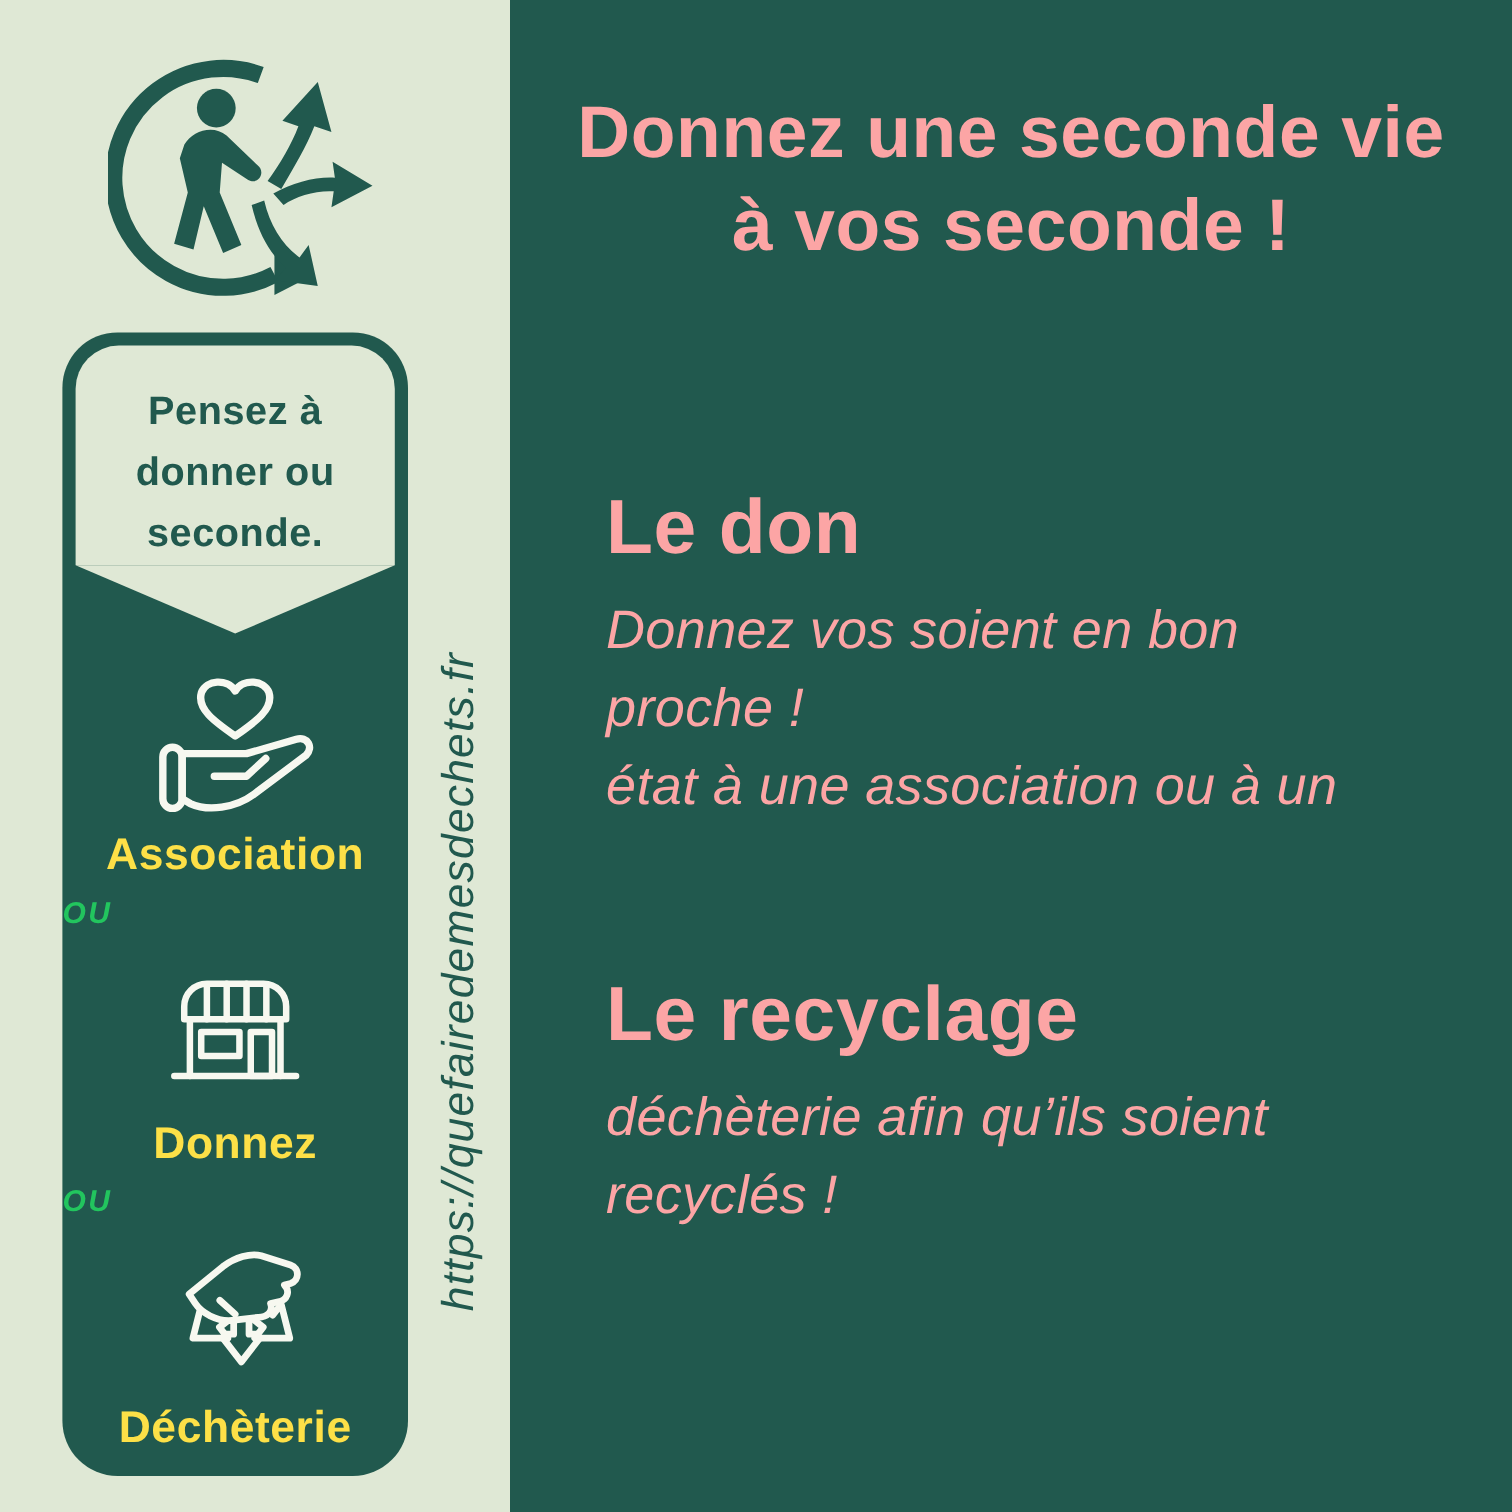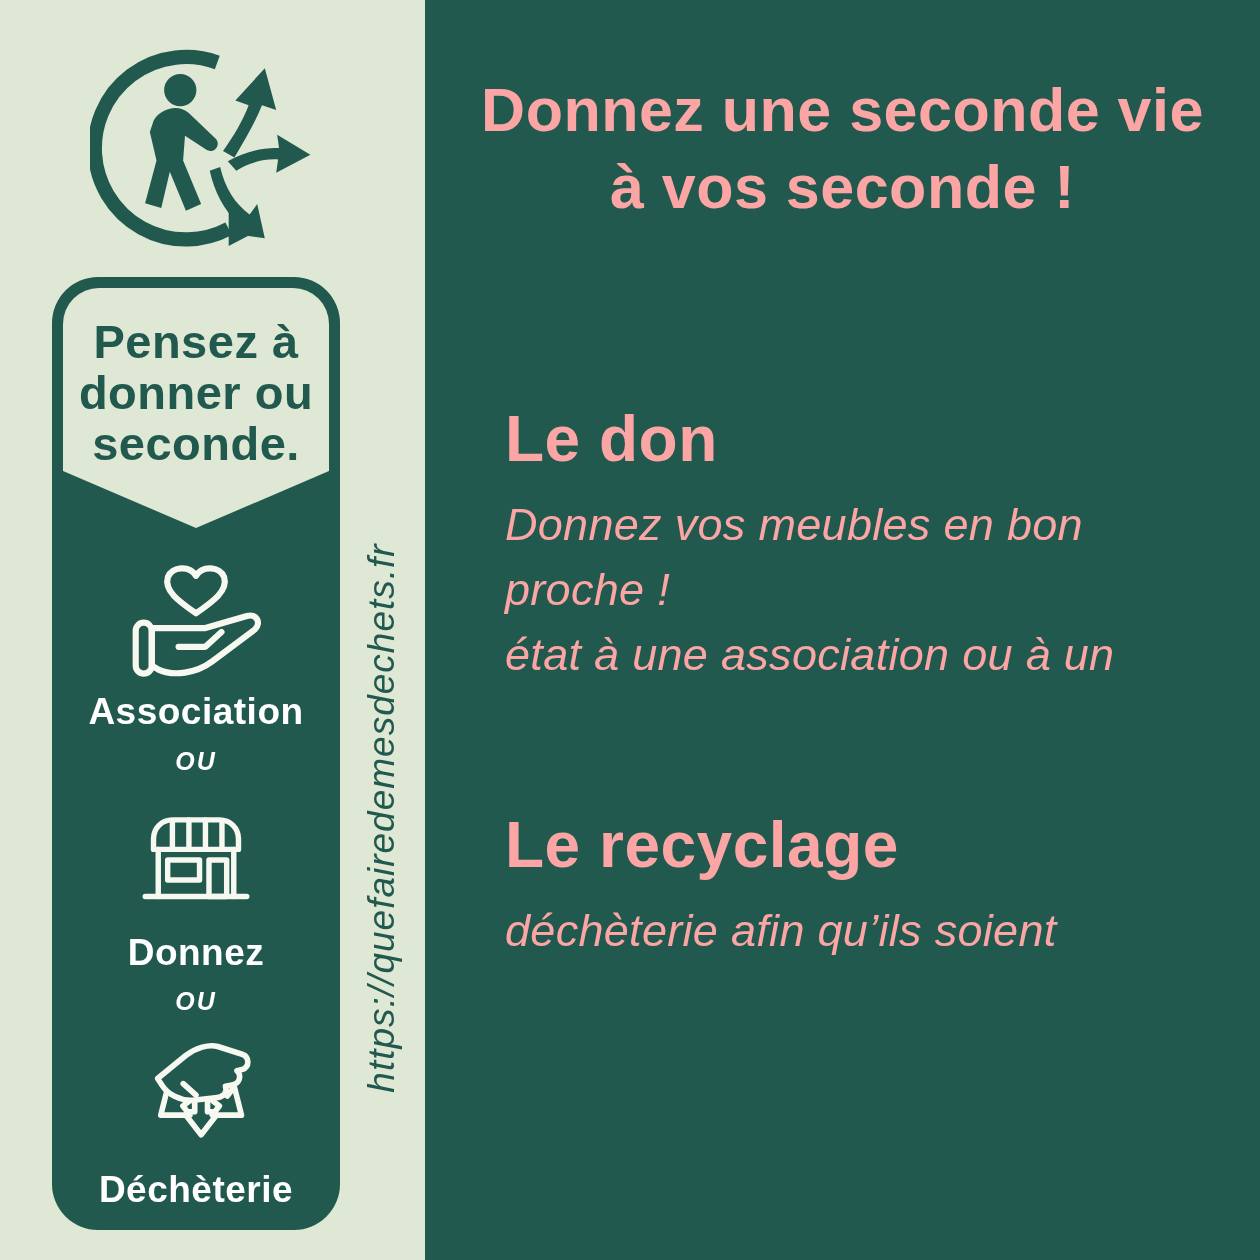--- a/index.html
+++ b/index.html
@@ -26,30 +26,30 @@
     display:flex;flex-direction:column;justify-content:flex-end;
     align-items:center;padding-bottom:2px;box-sizing:border-box;
   }
   .banner-tri{
     width:0;height:0;
     border-left:133px solid transparent;
     border-right:133px solid transparent;
     border-top:57px solid #dfe8d5;
   }
   .banner-line{
-    color:#21594e;font-weight:bold;font-size:47px;line-height:51px;
+    color:#21594e;font-weight:bold;font-size:33px;line-height:51px;
     text-align:center;letter-spacing:.5px;
   }
   .opt-icon{position:absolute;left:50%;transform:translateX(-50%);}
   .opt-label{
-    position:absolute;width:100%;text-align:center;color:#ffffff;
+    position:absolute;width:100%;text-align:center;color:#fde047;
     font-weight:bold;font-size:37px;letter-spacing:.5px;
   }
   .opt-sep{
-    position:absolute;width:100%;text-align:center;color:#ffffff;
+    position:absolute;width:100%;text-align:left;color:#22c55e;
     font-style:italic;font-weight:600;font-size:25px;letter-spacing:2px;
   }
   
   .url-wrap{
     position:absolute;left:59px;top:776px;width:646px;height:84px;
     transform:rotate(-90deg);
     display:flex;align-items:center;justify-content:center;
   }
   .url-text{
     color:#21594e;font-style:italic;font-size:37px;letter-spacing:1px;
@@ -141,22 +141,23 @@
 
 <div class="right-col">
 
   <div class="main-title">
     <div>Donnez une seconde vie</div>
     <div>à vos seconde !</div>
   </div>
 
   <div class="sec-heading h-don">Le don</div>
   <div class="sec-body b-don">
-    <div>Donnez vos meubles en bon</div>
+    <div>Donnez vos soient en bon</div>
     <div>proche !</div>
     <div>état à une association ou à un</div>
   </div>
 
   <div class="sec-heading h-rec">Le recyclage</div>
   <div class="sec-body b-rec">
     <div>déchèterie afin qu’ils soient</div>
+    <div>recyclés !</div>
   </div>
 </div>
 
 </body></html>

